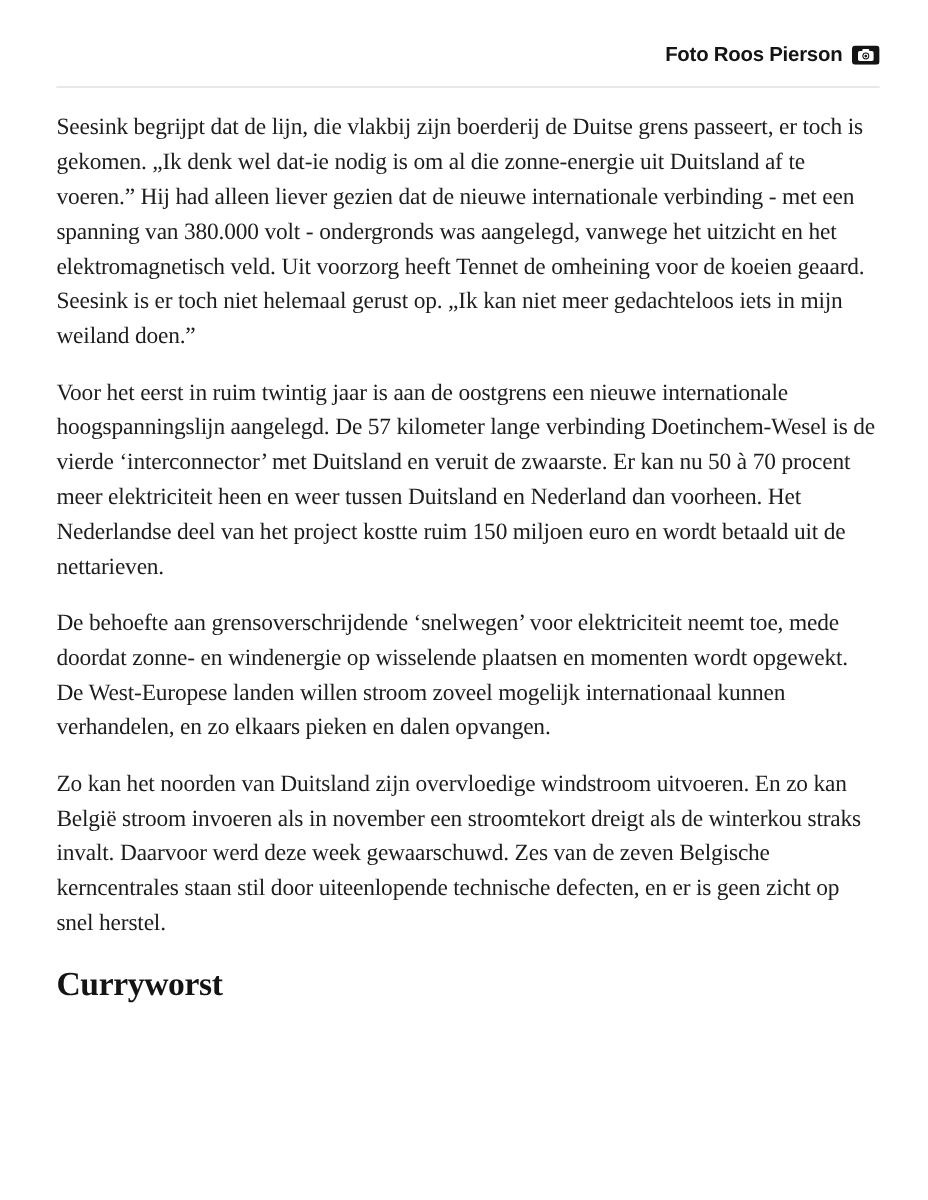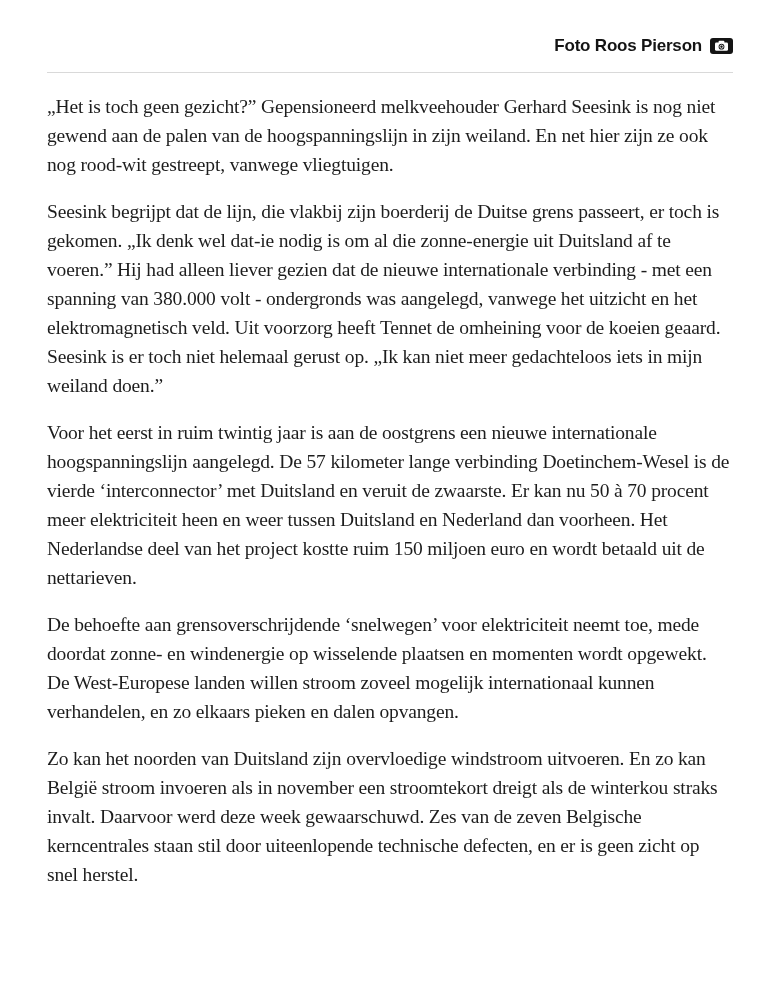--- a/index.html
+++ b/index.html
@@ -80,27 +80,27 @@
       <rect x="8.6" y="2.8" width="5.8" height="3.2" rx="0.9" fill="#ffffff"></rect>
       <circle cx="11.5" cy="8.7" r="2.9" fill="#141414"></circle>
       <circle cx="11.5" cy="8.7" r="1.6" fill="none" stroke="#ffffff" stroke-width="0.9"></circle>
     </svg>
   </div>
 
   <hr class="top-divider">
 
   <div class="article">
 
-    <p class="para">„Het is toch geen gezicht?” Gepensioneerd melkveehouder Gerhard Seesink is nog niet gewend aan de palen van de hoogspanningslijn in zijn weiland. En net hier zijn ze ook nog rood-wit gestreept, vanwege vliegtuigen.</p>
 
     <p class="para">Seesink begrijpt dat de lijn, die vlakbij zijn boerderij de Duitse grens passeert, er toch is gekomen. „Ik denk wel dat-ie nodig is om al die zonne-energie uit Duitsland af te voeren.” Hij had alleen liever gezien dat de nieuwe internationale verbinding - met een spanning van 380.000 volt - ondergronds was aangelegd, vanwege het uitzicht en het elektromagnetisch veld. Uit voorzorg heeft Tennet de omheining voor de koeien geaard. Seesink is er toch niet helemaal gerust op. „Ik kan niet meer gedachteloos iets in mijn weiland doen.”</p>
 
     <p class="para">Voor het eerst in ruim twintig jaar is aan de oostgrens een nieuwe internationale hoogspanningslijn aangelegd. De 57 kilometer lange verbinding Doetinchem-Wesel is de vierde ‘interconnector’ met Duitsland en veruit de zwaarste. Er kan nu 50 à 70 procent meer elektriciteit heen en weer tussen Duitsland en Nederland dan voorheen. Het Nederlandse deel van het project kostte ruim 150 miljoen euro en wordt betaald uit de nettarieven.</p>
 
     <p class="para">
       <span>De behoefte aan grensoverschrijdende ‘snelwegen’ voor elektriciteit neemt toe, mede doordat zonne- en windenergie op wisselende plaatsen en momenten wordt opgewekt. De West-Europese landen willen stroom zoveel mogelijk internationaal kunnen verhandelen, en zo elkaars pieken en dalen opvangen.</span>
     </p>
 
     <p class="para">Zo kan het noorden van Duitsland zijn overvloedige windstroom uitvoeren. En zo kan België stroom invoeren als in november een stroomtekort dreigt als de winterkou straks invalt. Daarvoor werd deze week gewaarschuwd. Zes van de zeven Belgische kerncentrales staan stil door uiteenlopende technische defecten, en er is geen zicht op snel herstel.</p>
 
+    <h2 class="section-heading">Curryworst</h2>
 
   </div>
 </div>
 
 </body></html>

